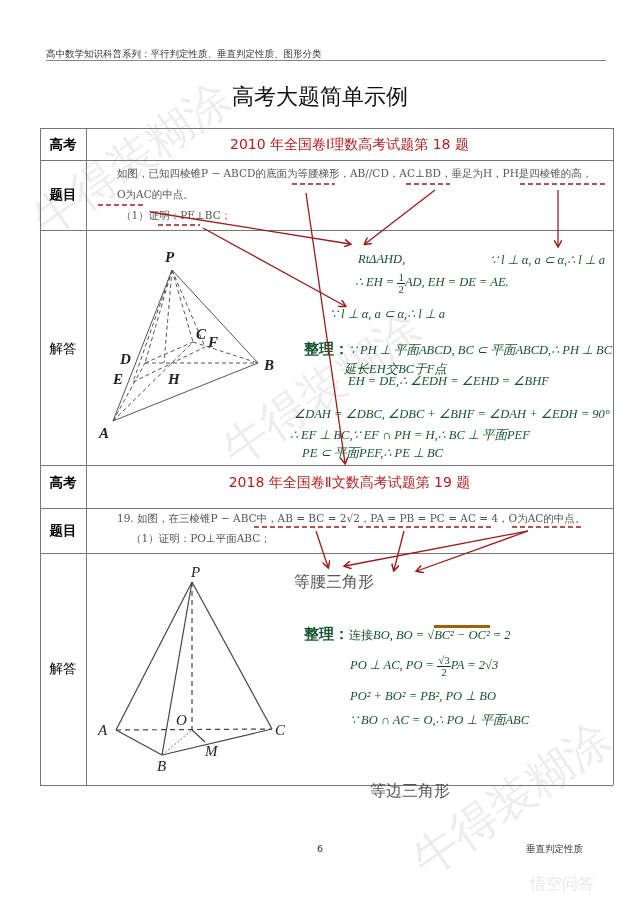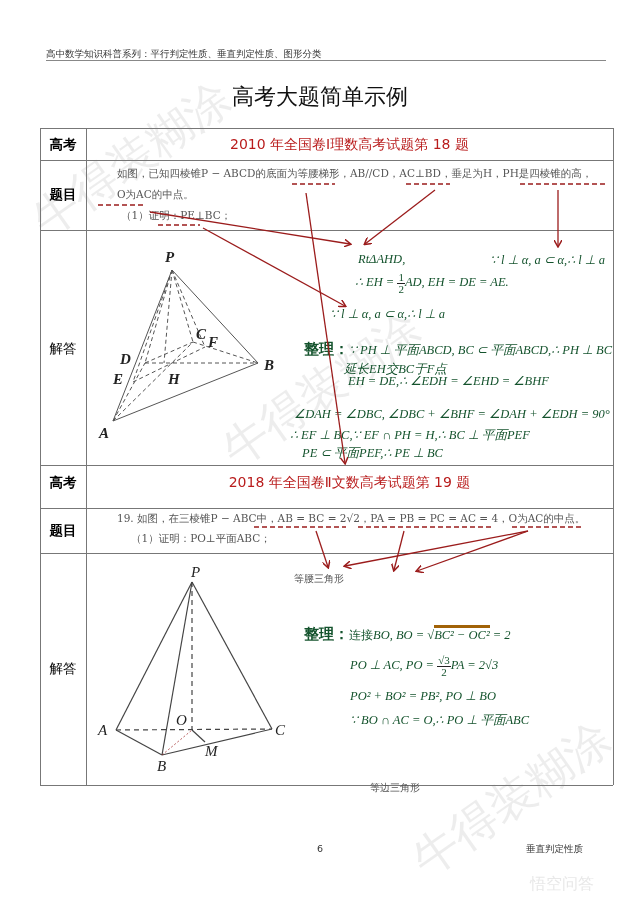--- a/index.html
+++ b/index.html
@@ -12,21 +12,21 @@
   .tbl-line-h { position:absolute; height:0; border-top:1px solid #777; }
   .tbl-line-v { position:absolute; width:0; border-left:1px solid #777; }
   .label-cell { position:absolute; left:40px; width:46px; text-align:center; font-size:13.5px; font-weight:bold; color:#000000; }
   .label-cell.plain { font-weight:normal; }
   .row-title { position:absolute; left:86px; width:527px; text-align:center; font-size:14px; color:#b91c1c; font-family:"DejaVu Sans", sans-serif; }
   .q-text { position:absolute; font-size:10.5px; color:#555; white-space:nowrap;margin-left:19px; }
   .math { position:absolute; font-family:"Liberation Serif", serif; font-style:italic; font-size:12.5px; color:#14532d; white-space:nowrap; }
   .math .up { font-style:normal; }
   .cn { font-style:normal; font-family:"DejaVu Serif", serif; font-size:12px; }
   .bold-cn { font-style:normal; font-weight:bold; font-family:"DejaVu Serif", serif; font-size:15px; }
-  .note { position:absolute; font-size:10px; color:#555; white-space:nowrap; }
+  .note { position:absolute; font-size:16px; color:#555; white-space:nowrap; }
   .footer { position:absolute; font-size:9.5px; color:#333; white-space:nowrap; }
   .watermark { position:absolute; font-size:46px; color:rgba(0,0,0,0.07); white-space:nowrap; transform-origin:left top; pointer-events:none; font-family:"DejaVu Sans", sans-serif; }
   svg.overlay { position:absolute; left:0; top:0; }
   .frac { display:inline-block; vertical-align:middle; text-align:center; font-style:normal; line-height:1; }
   .frac span { display:block; font-size:11px; }
   .frac .num { border-bottom:1px solid #222; padding:0 1px; }
 </style>
 </head>
 <body>
 

